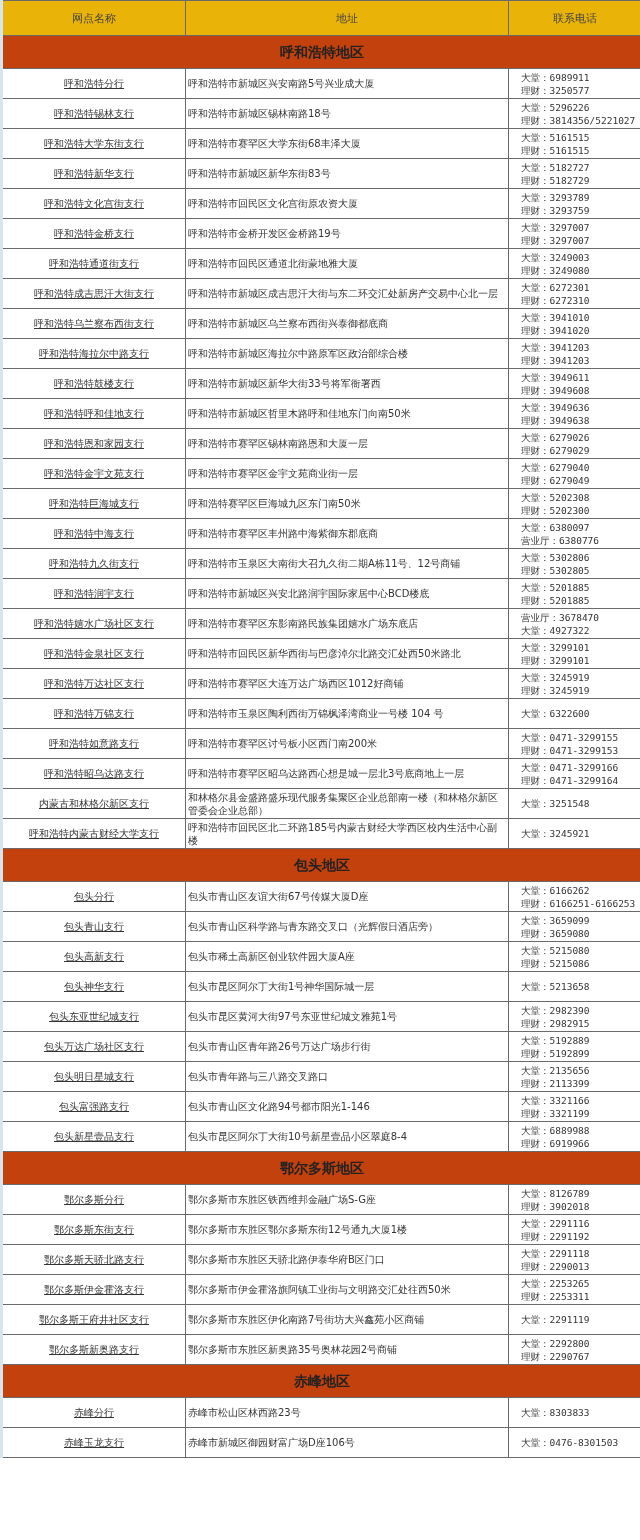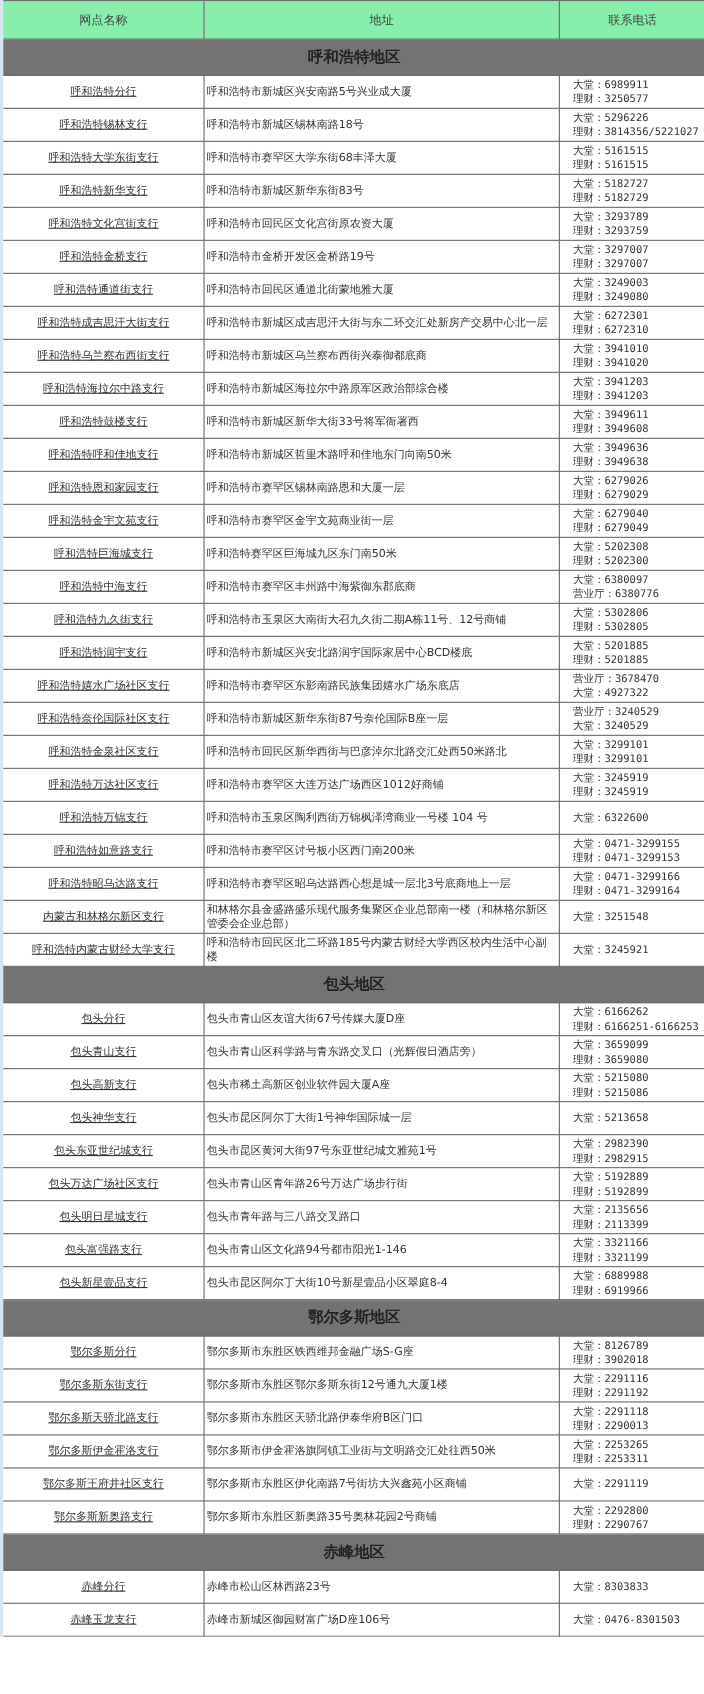--- a/index.html
+++ b/index.html
@@ -9,22 +9,22 @@
   col.c-addr { width: 323px; }
   col.c-tel { width: 133px; }
   table.branches td, table.branches th {
     border: 1px solid #6a6a6a;
     font-size: 10px;
     line-height: 13px;
     padding: 0 2px;
     vertical-align: middle;
     font-weight: normal;
   }
-  tr.hdr th { background: #86efac; height: 34px; text-align: center; font-size: 11px; color: #444; }
-  tr.region td { background: #737373; height: 32px; text-align: center; font-size: 14px; font-weight: bold; color: #222; }
+  tr.hdr th { background: #eab308; height: 34px; text-align: center; font-size: 11px; color: #444; }
+  tr.region td { background: #c2410c; height: 32px; text-align: center; font-size: 14px; font-weight: bold; color: #222; }
   tr.row td { height: 29px; }
   tr.row td.name { text-align: center; text-decoration: underline; }
   tr.row td.addr { text-align: left; }
   tr.row td.tel { text-align: left; font-family: "DejaVu Sans Mono", "Liberation Mono", monospace; font-size: 9.5px; line-height: 13px; white-space: nowrap; padding-left: 12px; }
   .tel-line { display: block; }
 </style>
 </head>
 <body>
 
 <table class="branches">
@@ -190,28 +190,20 @@
       </tr>
       <tr class="row">
         <td class="name">呼和浩特嬉水广场社区支行</td>
         <td class="addr">呼和浩特市赛罕区东影南路民族集团嬉水广场东底店</td>
         <td class="tel">
           <span class="tel-line">营业厅：3678470</span>
           <span class="tel-line">大堂：4927322</span>
         </td>
       </tr>
       <tr class="row">
-        <td class="name">呼和浩特奈伦国际社区支行</td>
-        <td class="addr">呼和浩特市新城区新华东街87号奈伦国际B座一层</td>
-        <td class="tel">
-          <span class="tel-line">营业厅：3240529</span>
-          <span class="tel-line">大堂：3240529</span>
-        </td>
-      </tr>
-      <tr class="row">
         <td class="name">呼和浩特金泉社区支行</td>
         <td class="addr">呼和浩特市回民区新华西街与巴彦淖尔北路交汇处西50米路北</td>
         <td class="tel">
           <span class="tel-line">大堂：3299101</span>
           <span class="tel-line">理财：3299101</span>
         </td>
       </tr>
       <tr class="row">
         <td class="name">呼和浩特万达社区支行</td>
         <td class="addr">呼和浩特市赛罕区大连万达广场西区1012好商铺</td>

